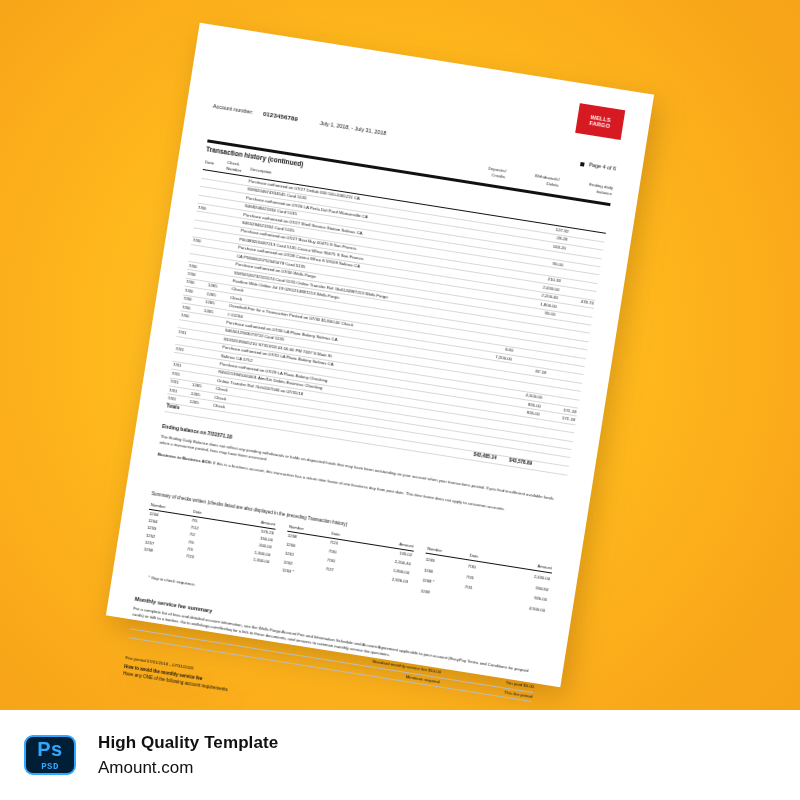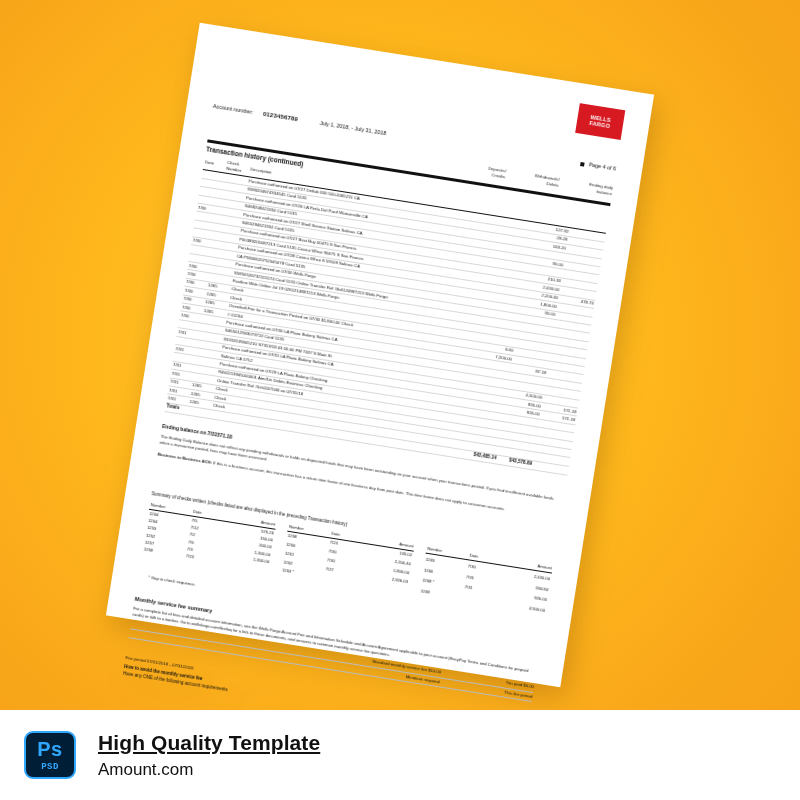--- a/index.html
+++ b/index.html
@@ -256,44 +256,43 @@
     bottom: 0;
     height: 90px;
     background: #ffffff;
     display: flex;
     align-items: center;
     padding-left: 24px;
     box-sizing: border-box;
   }
   .psd-icon {
     width: 52px;
-    height: 48px;
+    height: 40px;
     border-radius: 9px;
     background: #001e36;
     border: 2px solid #31a8ff;
     box-sizing: border-box;
     color: #31a8ff;
     display: flex;
     flex-direction: column;
     align-items: center;
     justify-content: center;
     font-weight: bold;
     line-height: 1;
   }
   .psd-icon .ps { font-size: 20px; letter-spacing: .5px; }
   .psd-icon .psd { font-size: 9px; margin-top: 4px; letter-spacing: .5px; font-family: Liberation Mono, monospace; }
   .footer-text {
     margin-left: 22px;
     color: #111;
   }
   .footer-text .t1 {
-    font-size: 21px;
+    font-size: 17px;
     font-weight: bold;
     letter-spacing: .1px;
-    text-decoration: underline;
   }
   .footer-text .t2 {
     font-size: 17px;
     margin-top: 5px;
   }
 </style>
 </head>
 <body>
 
 <div class="stage">

